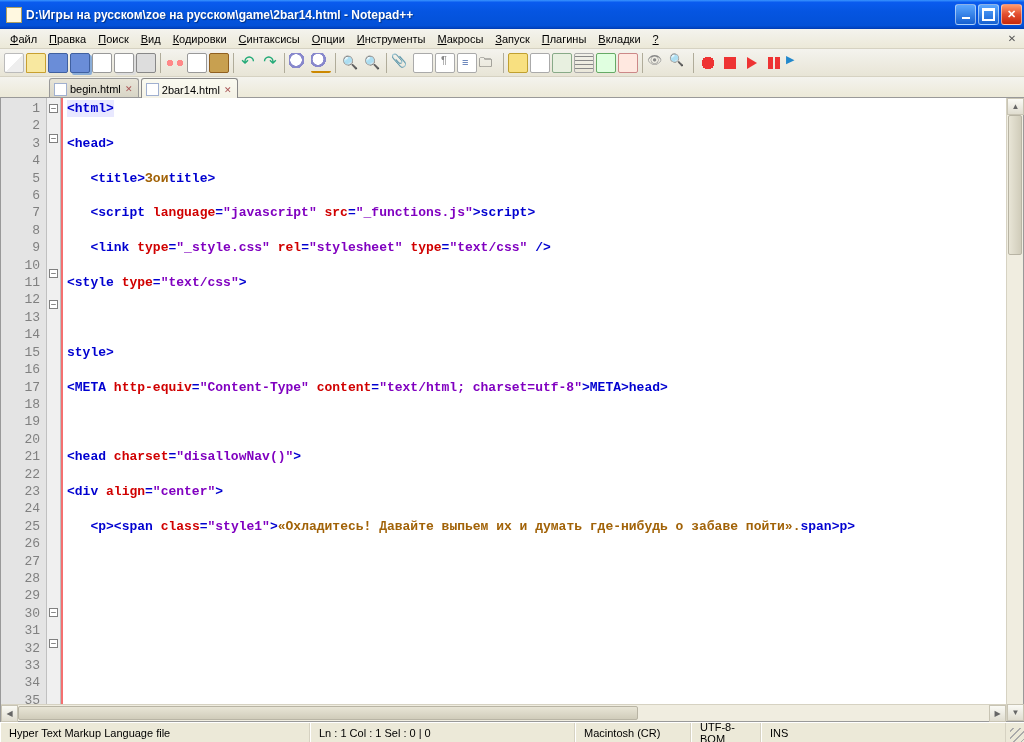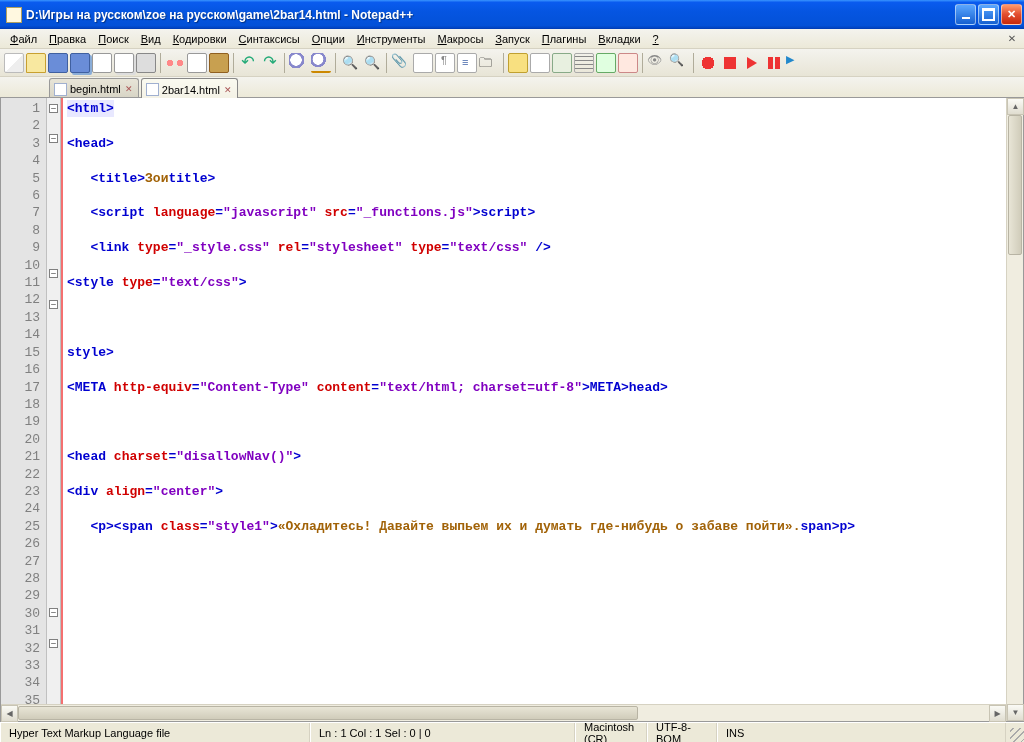--- a/index.html
+++ b/index.html
@@ -408,17 +408,17 @@
     <div class="sbtn">◀</div>
     <div class="sthumb-h"></div>
     <div class="strack-h"></div>
     <div class="sbtn">▶</div>
   </div>
 </div>
 
 <div class="statusbar">
   <div class="status-cell" style="width:310px">Hyper Text Markup Language file</div>
   <div class="status-cell" style="width:265px">Ln : 1    Col : 1    Sel : 0 | 0</div>
-  <div class="status-cell" style="width:72px">Macintosh (CR)</div>
+  <div class="status-cell" style="width:116px">Macintosh (CR)</div>
   <div class="status-cell" style="width:70px">UTF-8-BOM</div>
   <div class="status-cell" style="flex:1">INS</div>
   <div class="grip"></div>
 </div>
 
 </body></html>

